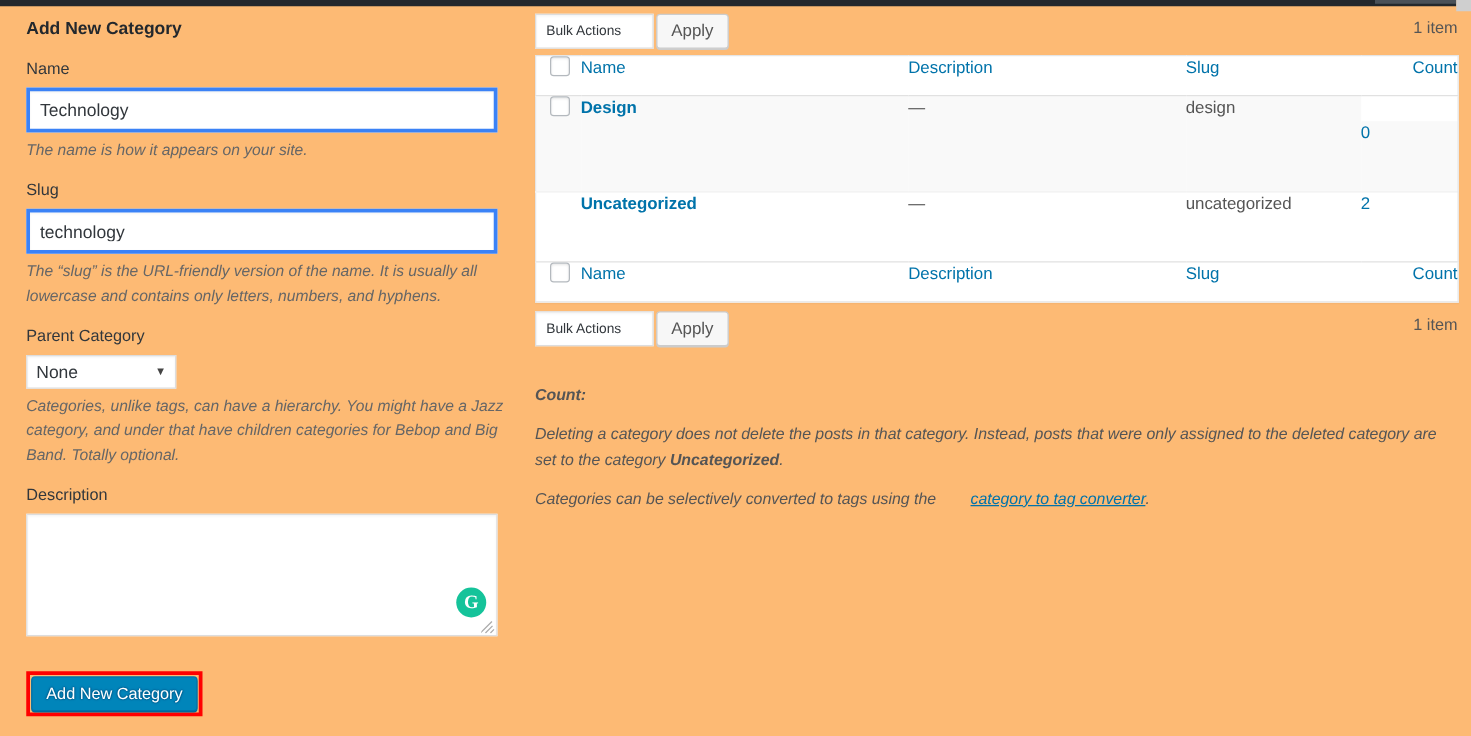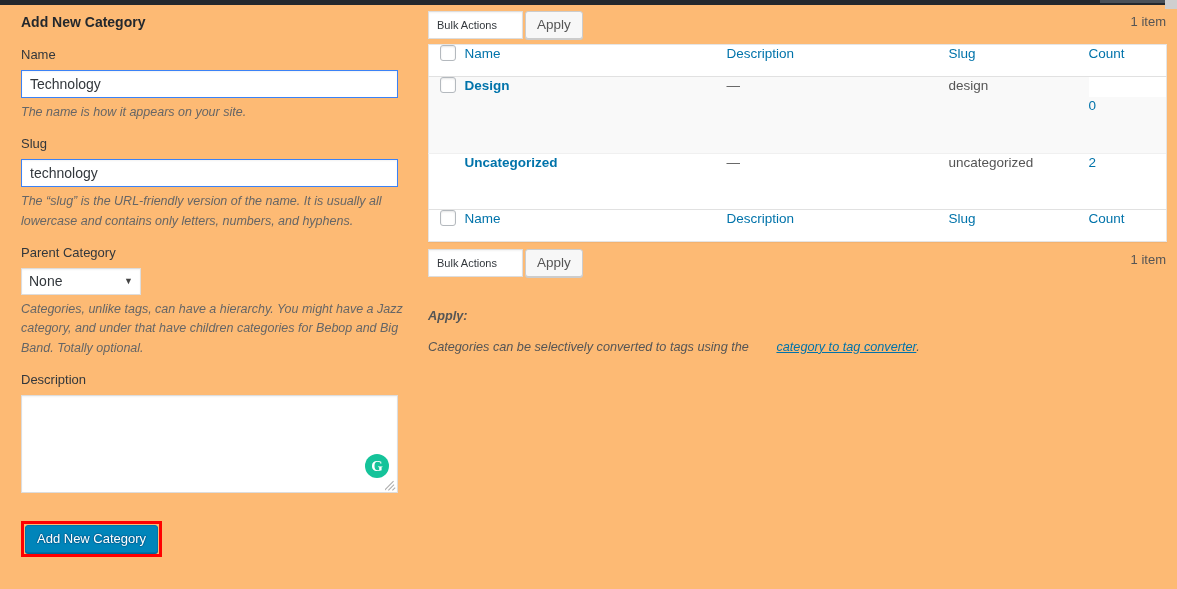--- a/index.html
+++ b/index.html
@@ -53,22 +53,22 @@
     display: block;
     font-size: 13px;
     color: #32373c;
     margin-bottom: 6px;
     line-height: 1.3;
   }
   .text-input {
     display: block;
     width: 377px;
     height: 28px;
-    padding: 3px 8px;
-    border: 1px solid #3b82f6;
+    padding: 15px 8px;
+    border: 3px solid #3b82f6;
     background: #fff;
     color: #32373c;
     font-family: "Liberation Sans", sans-serif;
     font-size: 14px;
     line-height: 20px;
     border-radius: 0;
     outline: none;
     box-shadow: inset 0 1px 2px rgba(0,0,0,.05);
   }
   .field-desc {
@@ -264,21 +264,21 @@
   tfoot th {
     border-bottom: none;
     border-top: 1px solid #e1e1e1;
   }
   thead th.col-cb, tfoot th.col-cb { padding-left: 11px; }
   .th-link {
     color: #0073aa;
     text-decoration: none;
     cursor: pointer;
   }
-  .col-count .th-link, td.col-count { display: block; }
+  .col-count .th-link, td.col-count { text-align: right; display: block; }
   tbody td {
     height: 56px;
     padding: 10px 10px 10px 0;
     font-size: 13.5px;
     line-height: 18px;
     color: #555;
     border-top: 1px solid #f0f0f0;
   }
   tbody tr:first-child td { border-top: none; }
   tbody td.col-cb { padding-left: 11px; }
@@ -468,21 +468,24 @@
     <div class="tablenav tablenav-bottom">
       <select class="bulk-select">
         <option>Bulk Actions</option>
       </select>
       <button class="btn-secondary">Apply</button>
       <span class="count-label">1 item</span>
     </div>
 
     <div class="note-block">
       <p class="note-p">
-        <span class="note-title">Apply:</span>
+        <span class="note-title">Count:</span>
+      </p>
+      <p class="note-p">
+        <span>Deleting a category does not delete the posts in that category. Instead, posts that were only assigned to the deleted category are set to the category </span><span class="note-strong">Uncategorized</span><span>.</span>
       </p>
       <p class="note-p">
         <span>Categories can be selectively converted to tags using the </span><a class="note-link">category to tag converter</a><span>.</span>
       </p>
     </div>
 
   </div>
 </div>
 
 </body></html>

